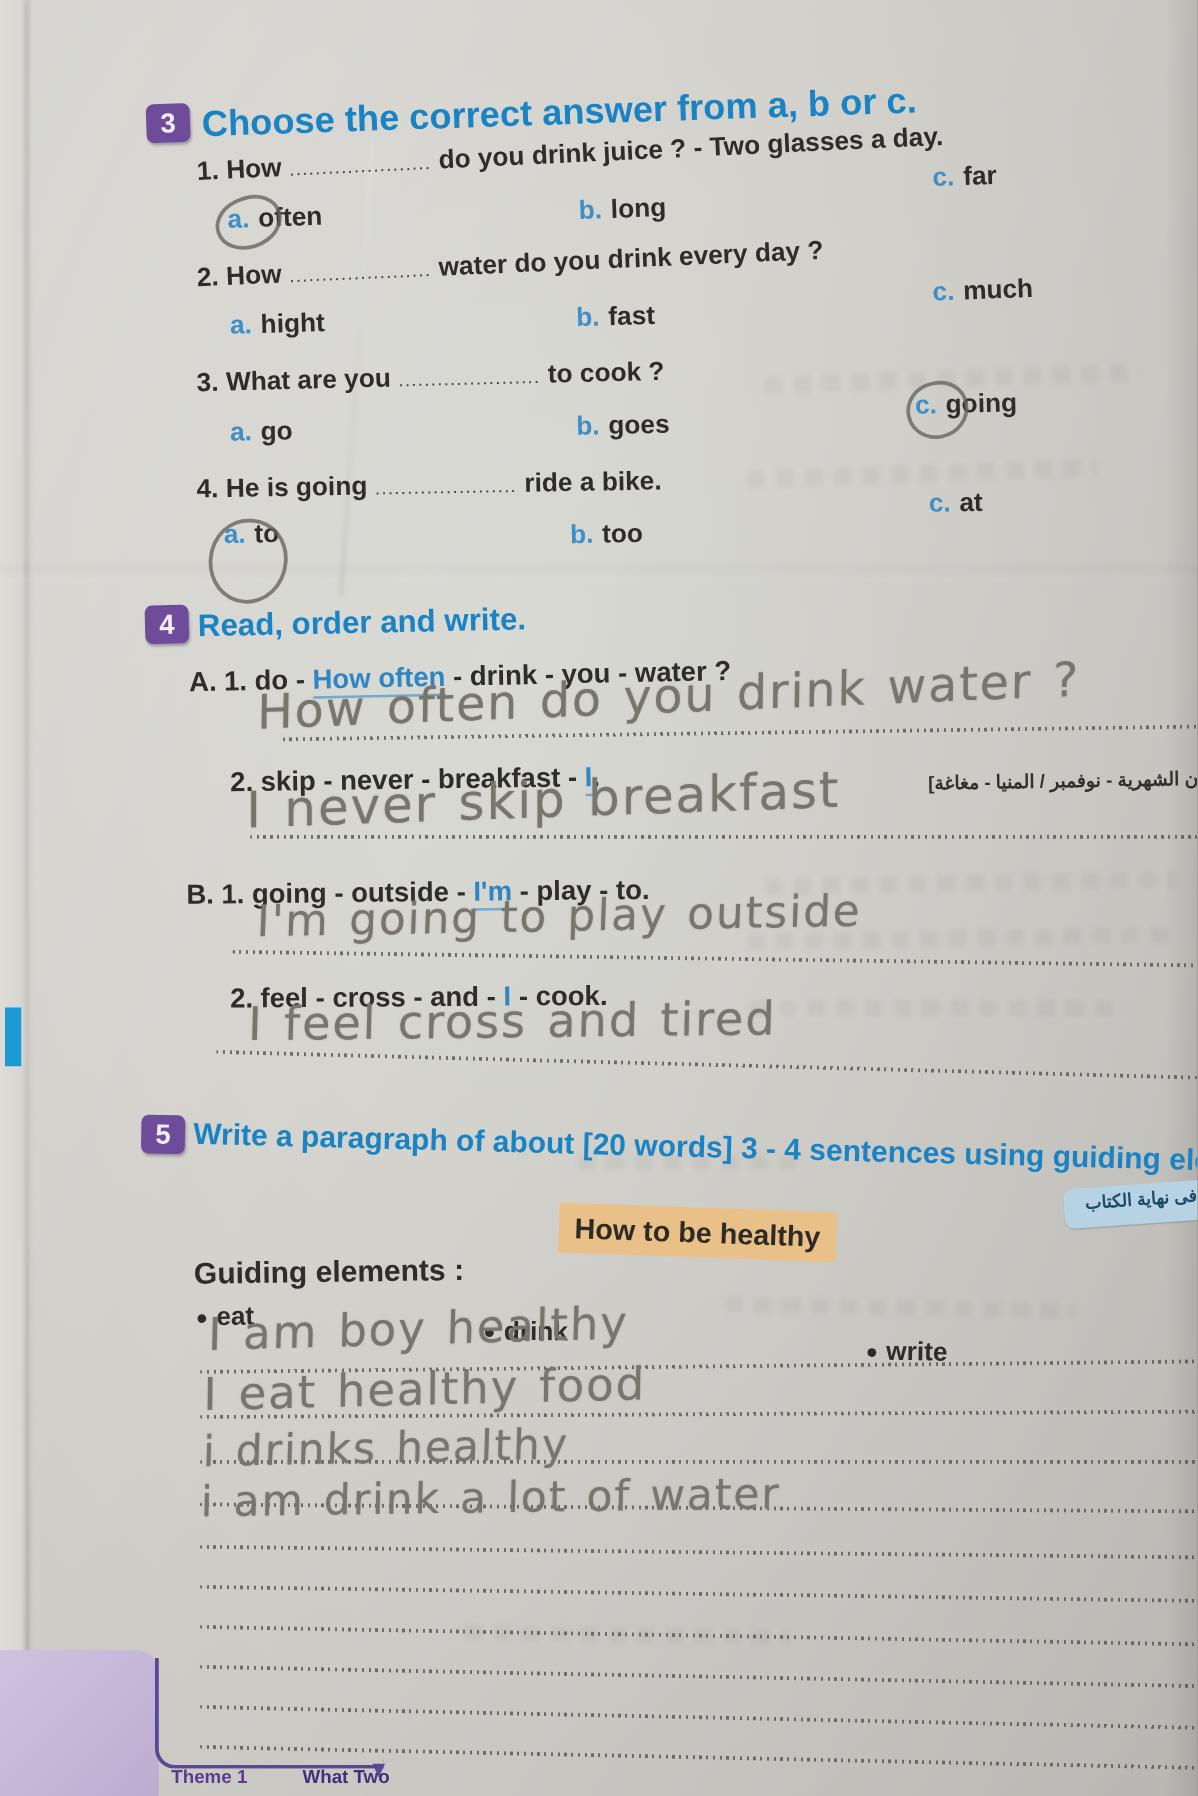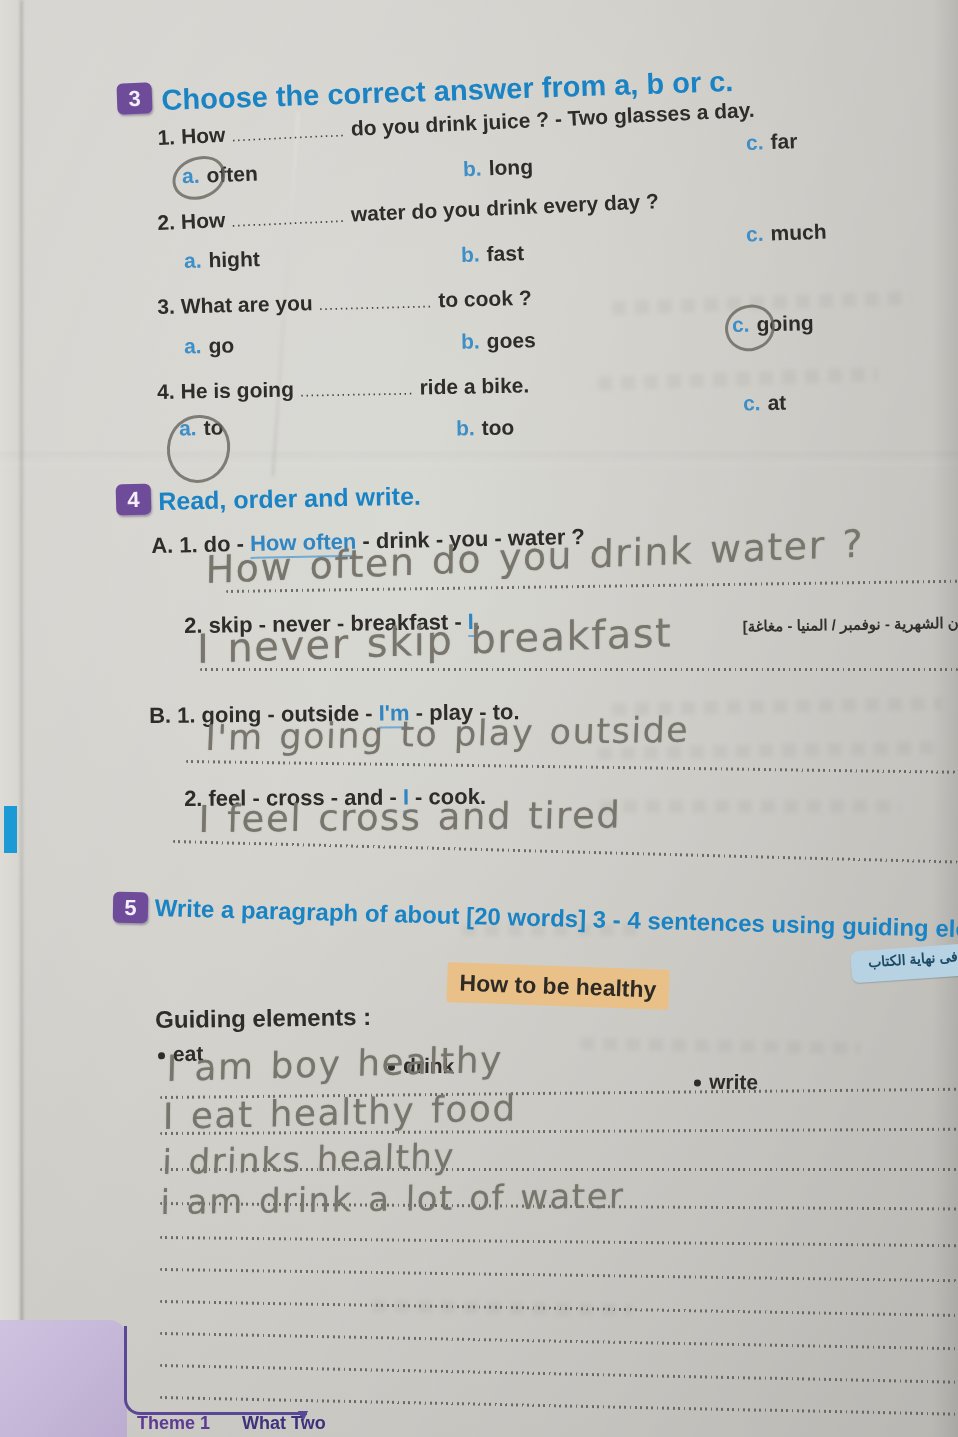--- a/index.html
+++ b/index.html
@@ -22,21 +22,21 @@
   .key{color:#2f86c3;border-bottom:2.5px solid #6fabd3;padding-bottom:1px;}
   .hw{font-family:"DejaVu Sans",sans-serif;color:#78756d;letter-spacing:1.5px;word-spacing:3px;
       text-shadow:0 0 1.2px rgba(118,115,107,.55);white-space:pre;}
   .dotline{height:3px;background:repeating-linear-gradient(90deg,#514f48 0 1.8px,transparent 1.8px 5.4px);
       opacity:.78;border-radius:2px;}
   .pencil{border:3px solid rgba(104,101,93,.8);border-radius:50% 47% 52% 49%;}
   .ghost{background:repeating-linear-gradient(90deg, rgba(108,106,96,.55) 0 14px, transparent 14px 23px);
       filter:blur(2px);opacity:.14;border-radius:3px;}
   .crease{filter:blur(1.5px);opacity:.5;}
   .note-ar{direction:rtl;font-weight:700;color:#33312c;white-space:nowrap;}
-  .ftxt{font-weight:700;font-size:18px;white-space:pre;}
+  .ftxt{font-weight:700;font-size:15px;white-space:pre;}
 </style>
 </head>
 <body>
 
 <div class="page">
 
   <div class="abs" style="left:0;top:0;width:21px;height:1437px;background:linear-gradient(90deg,#dedcd7,#d6d5d0);"></div>
   <div class="abs crease" style="left:20px;top:0;width:3px;height:1437px;background:linear-gradient(180deg,rgba(82,79,71,.5),rgba(82,79,71,.35) 60%,rgba(60,57,50,.6));"></div>
   <div class="abs" style="left:4px;top:806px;width:13px;height:47px;background:#1b9ad6;"></div>
   <div class="abs crease" style="left:284px;top:112px;width:3px;height:365px;background:linear-gradient(180deg,rgba(255,255,255,.4),rgba(115,112,104,.3));transform:rotate(4deg);"></div>

